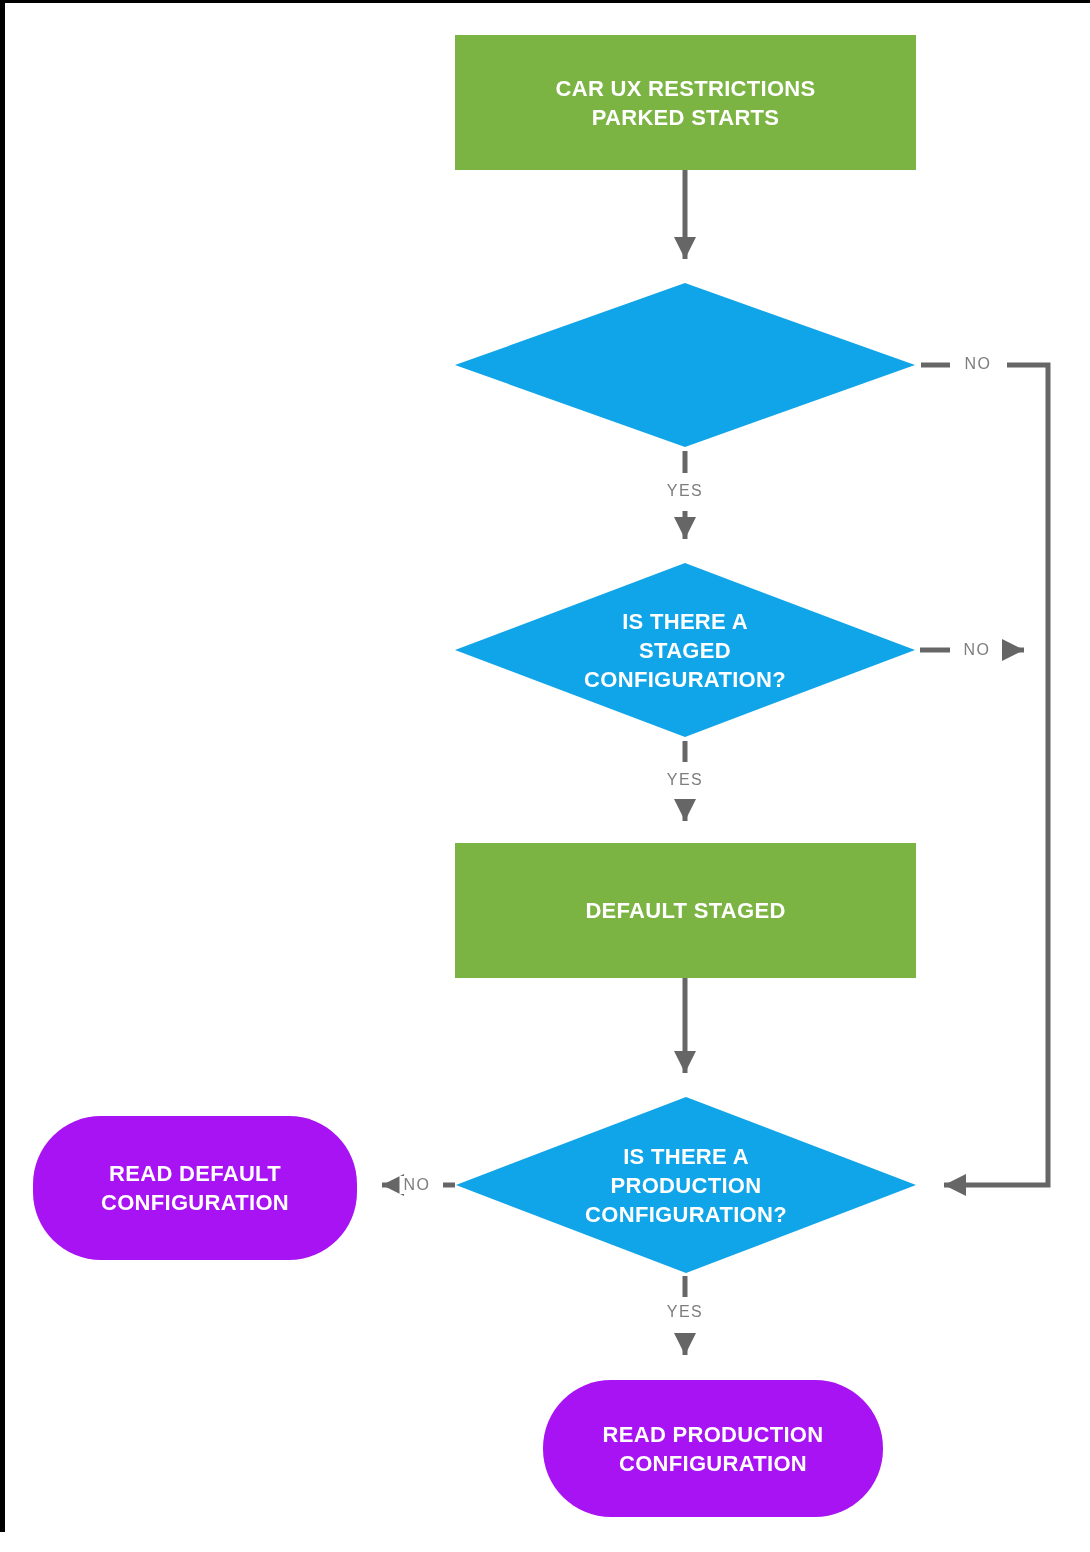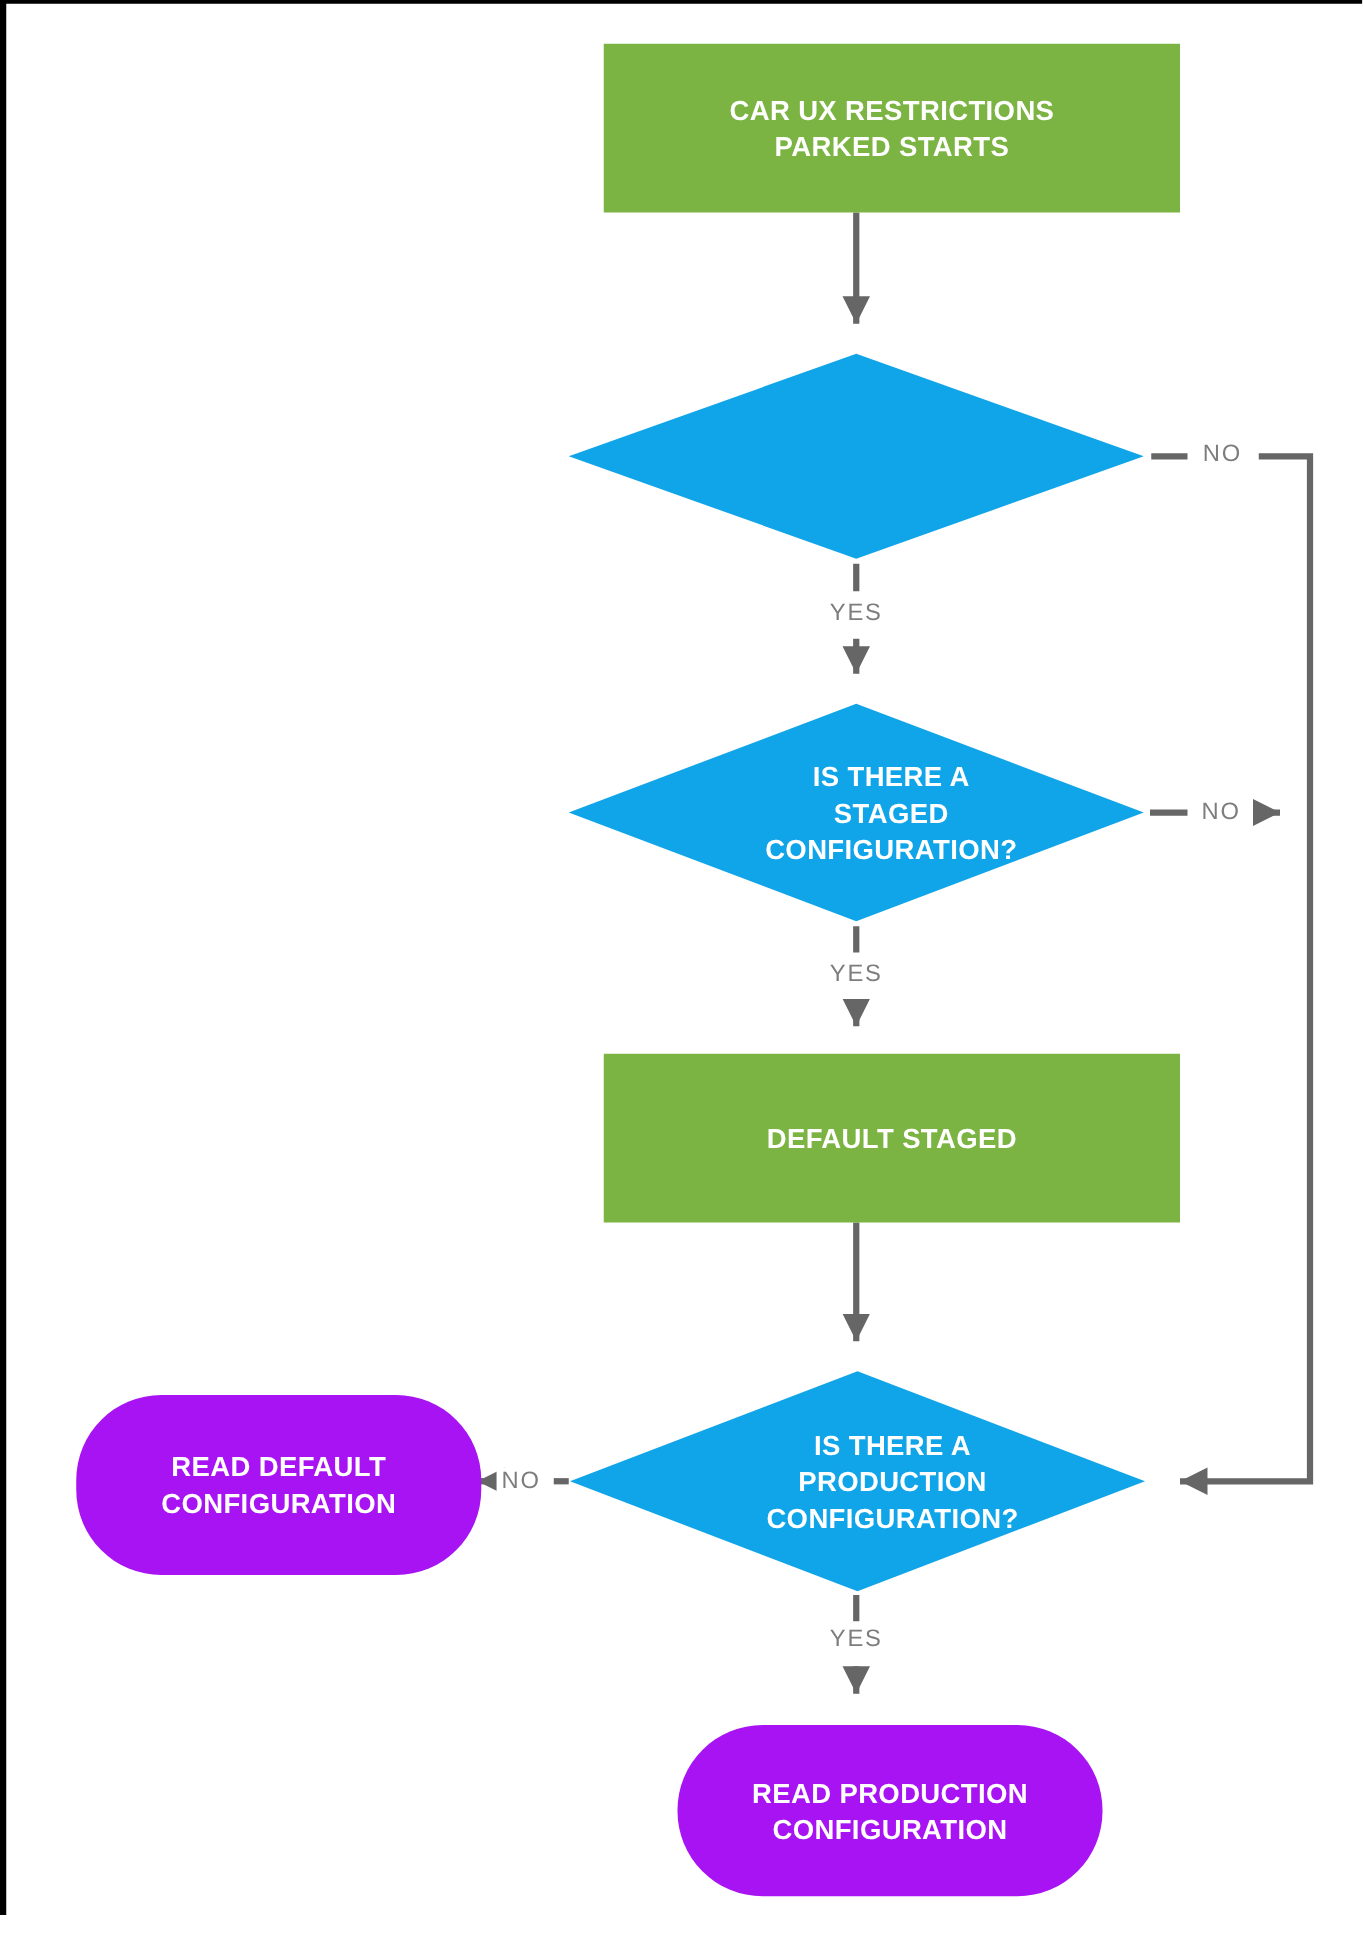--- a/index.html
+++ b/index.html
@@ -27,31 +27,30 @@
     display: flex;
     flex-direction: column;
     align-items: center;
     justify-content: center;
     text-align: center;
     color: #ffffff;
     font-weight: bold;
     font-size: 22px;
     line-height: 29px;
     letter-spacing: 0.3px;
-    margin-left: 28px;
   }
   .node span { display: block; }
   .process { background: #7CB443; }
   .terminal { background: #A713F2; border-radius: 68px; }
   .decision-label { background: transparent; }
   .edge-label {
     position: absolute;
     transform: translate(-50%, -50%);
     color: #7D7D7D;
-    font-size: 19px;
+    font-size: 16px;
     font-weight: normal;
     letter-spacing: 1.5px;
     background: #ffffff;
     padding: 0 4px;
   }
 </style>
 </head>
 <body>
 
 <div id="canvas">
@@ -113,21 +112,21 @@
     <span>IS THERE A</span>
     <span>PRODUCTION</span>
     <span>CONFIGURATION?</span>
   </div>
 
   <div class="node terminal" style="left:33px; top:1116px; width:324px; height:144px;">
     <span>READ DEFAULT</span>
     <span>CONFIGURATION</span>
   </div>
 
-  <div class="node terminal" style="left:514px; top:1380px; width:340px; height:137px;">
+  <div class="node terminal" style="left:543px; top:1380px; width:340px; height:137px;">
     <span>READ PRODUCTION</span>
     <span>CONFIGURATION</span>
   </div>
 
   <div class="edge-label" style="left:978px; top:364px;">NO</div>
   <div class="edge-label" style="left:685px; top:491px;">YES</div>
   <div class="edge-label" style="left:977px; top:650px;">NO</div>
   <div class="edge-label" style="left:685px; top:780px;">YES</div>
   <div class="edge-label" style="left:417px; top:1185px;">NO</div>
   <div class="edge-label" style="left:685px; top:1312px;">YES</div>

